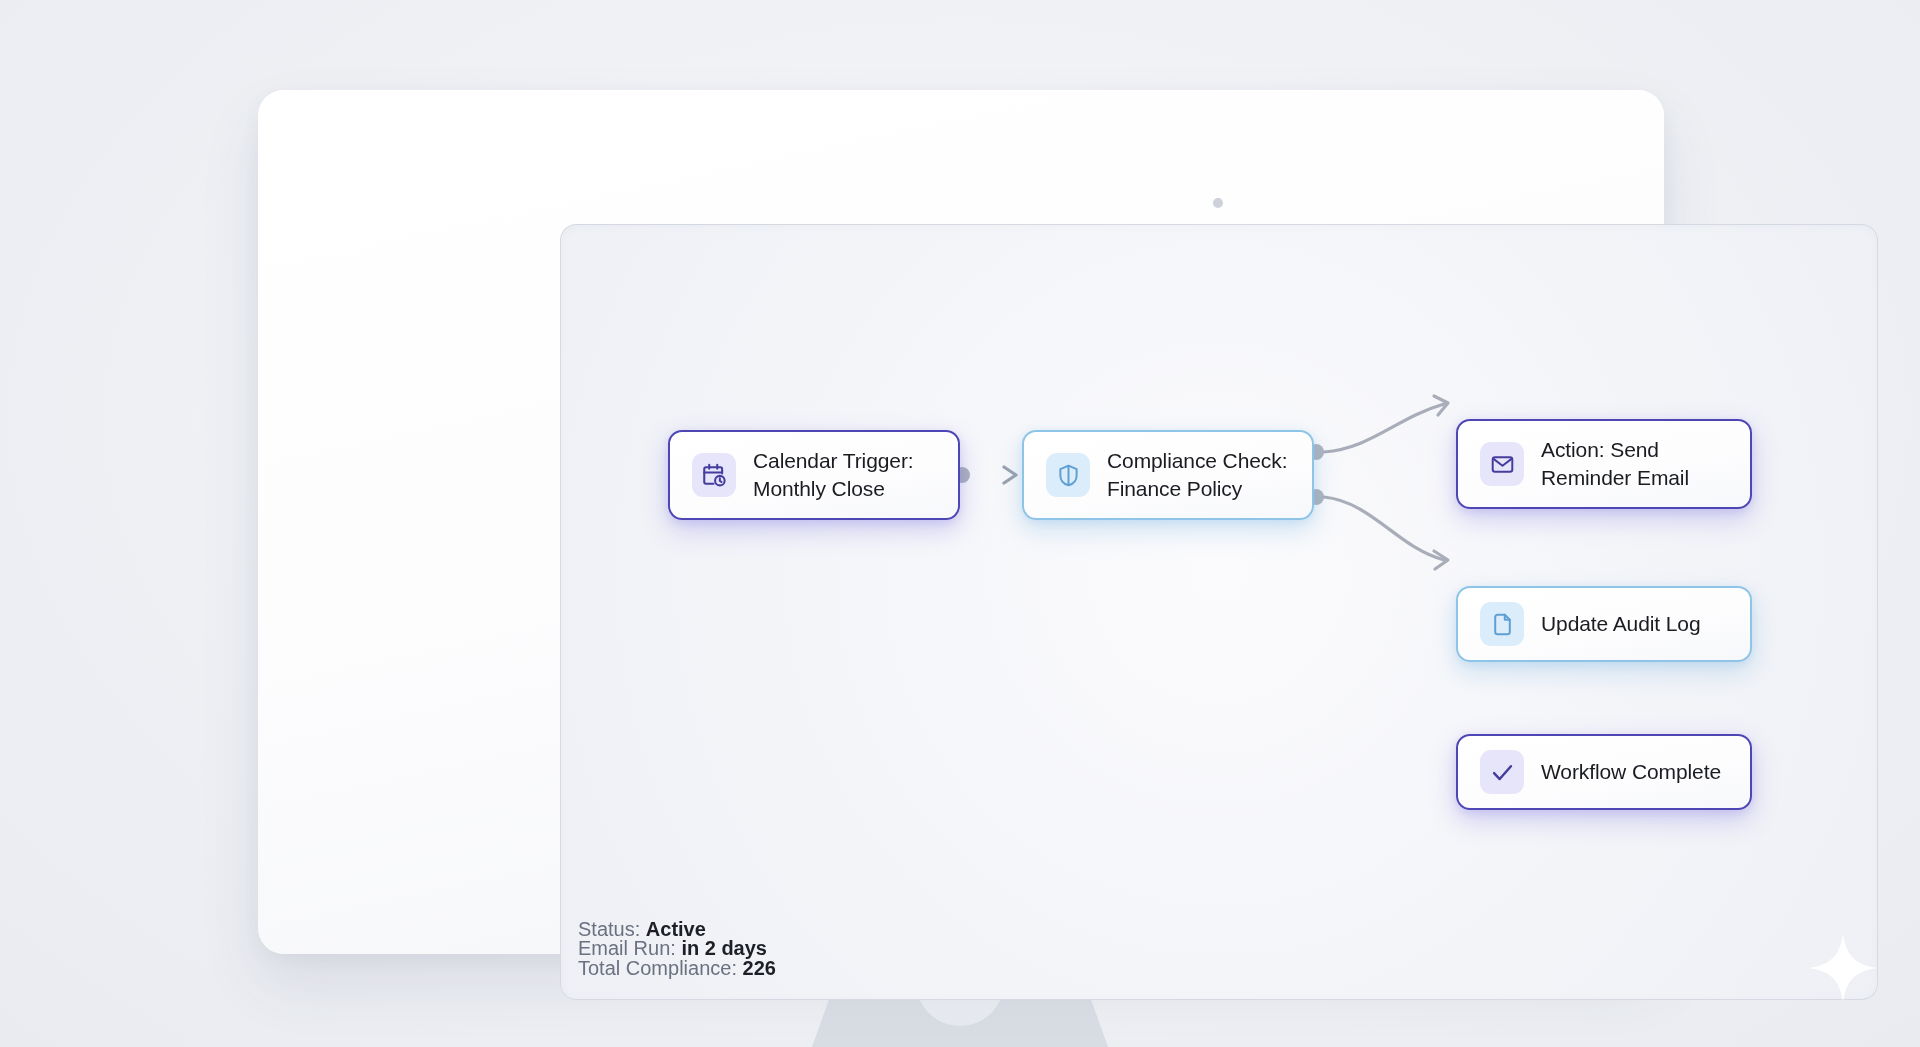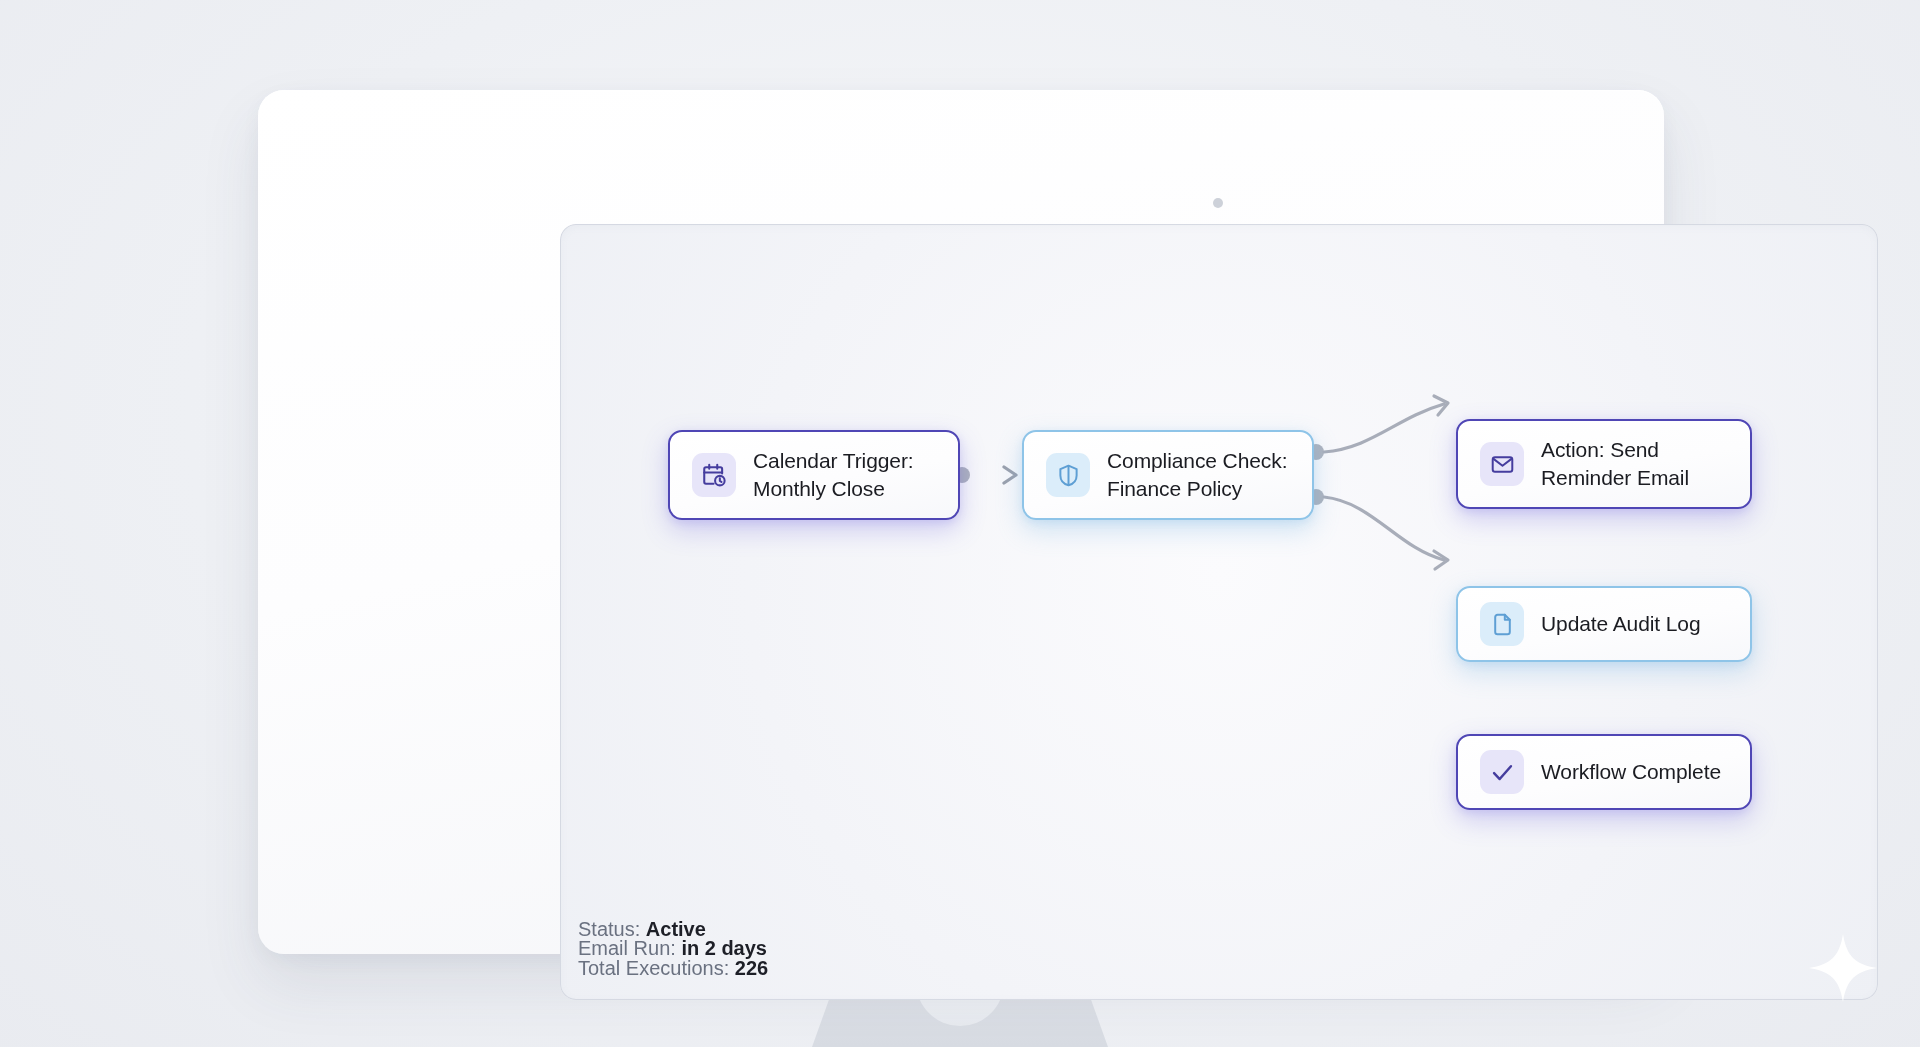--- a/index.html
+++ b/index.html
@@ -267,21 +267,21 @@
       <div id="status-panel">
         <div>
           <span>Status:</span>
           <span class="val">Active</span>
         </div>
         <div>
           <span>Email Run:</span>
           <span class="val">in 2 days</span>
         </div>
         <div>
-          <span>Total Executions:</span>
+          <span>Total Compliance:</span>
           <span class="val">226</span>
         </div>
       </div>
 
     </div>
   </div>
 
   <svg id="sparkle" viewBox="0 0 72 72" xmlns="http://www.w3.org/2000/svg">
     <path d="M36 2 C39.5 24 48 32.5 70 36 C48 39.5 39.5 48 36 70 C32.5 48 24 39.5 2 36 C24 32.5 32.5 24 36 2 Z" fill="#ffffff"></path>
   </svg>

